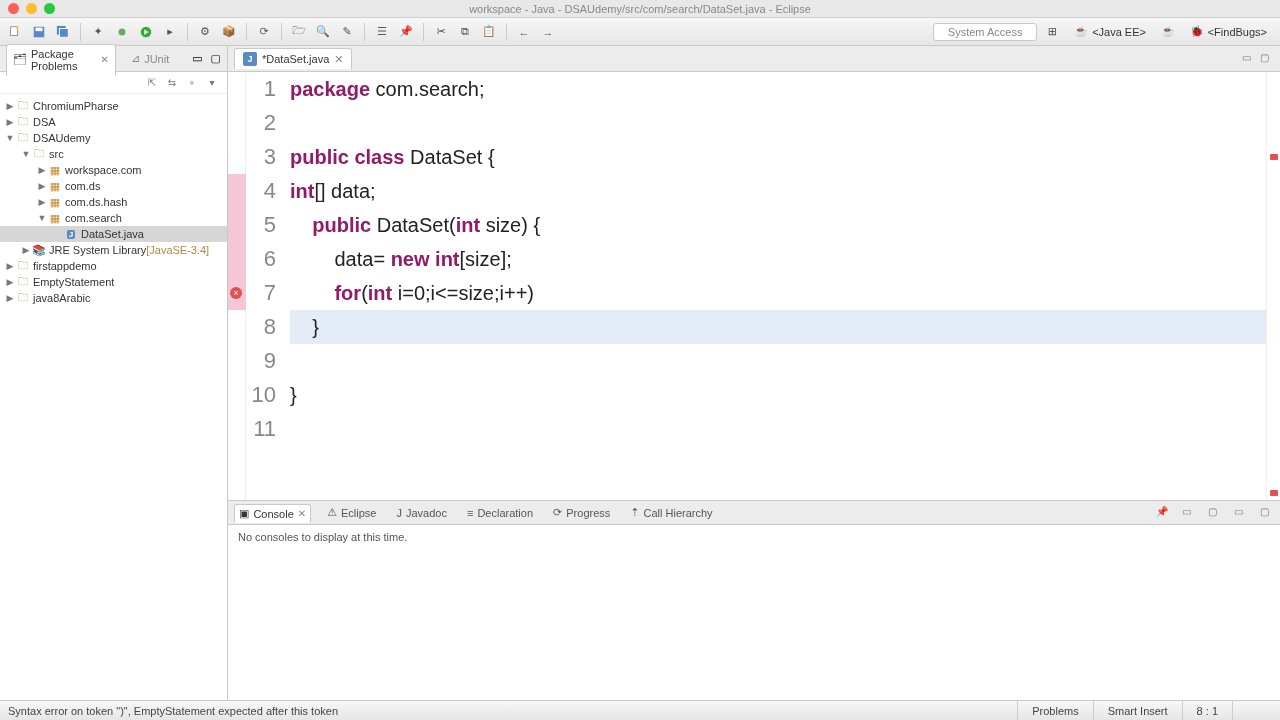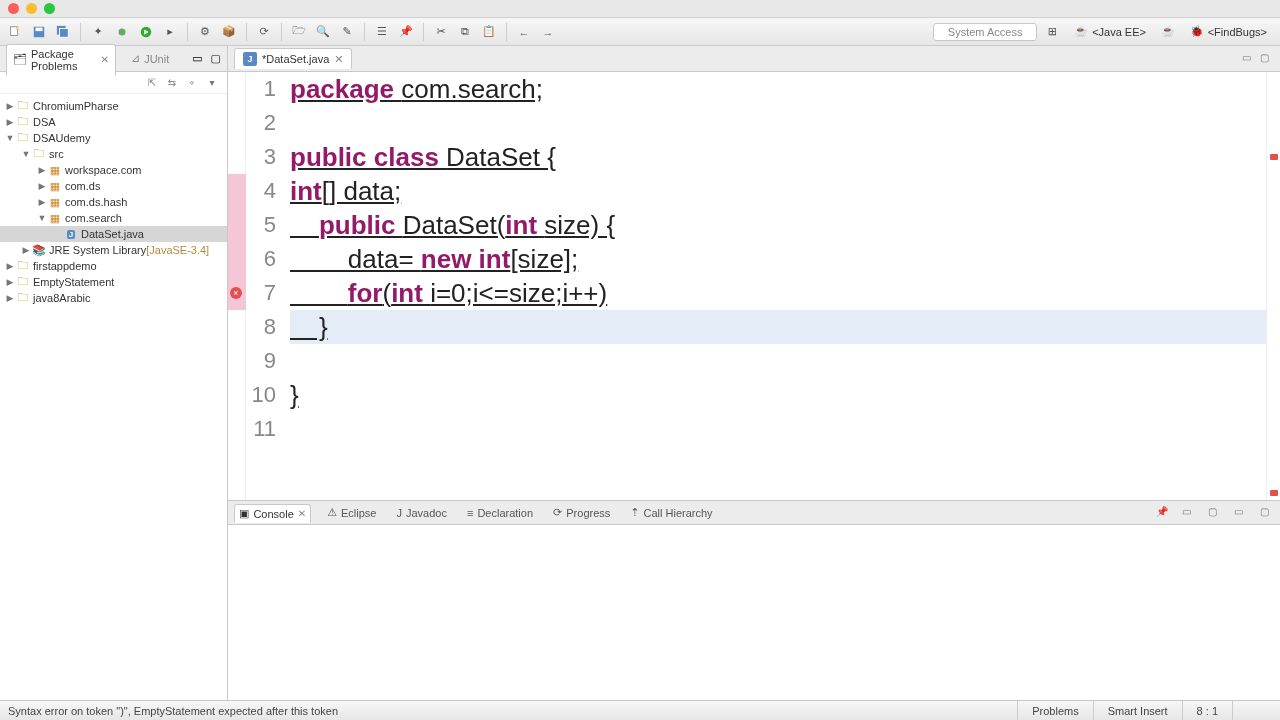--- a/index.html
+++ b/index.html
@@ -50,21 +50,21 @@
 .editor-tab .x { color: #888; font-size: 11px; }
 .editor-tabs .spacer { flex: 1; }
 .editor-tabs .ctl { width: 14px; height: 14px; color: #777; font-size: 10px; margin-left: 4px; }
 
 
 .editor { flex: 1; display: flex; overflow: hidden; position: relative; }
 .gutter-markers { width: 18px; background: #fff; border-right: 1px solid #eee; position: relative; }
 .marker { position: absolute; left: 2px; width: 12px; height: 12px; border-radius: 50%; }
 .marker.error { background: #e35050; color: #fff; font-size: 9px; display: flex; align-items: center; justify-content: center; }
 .line-numbers { width: 36px; text-align: right; padding-right: 6px; font-family: Menlo, Consolas, monospace; font-size: 22px; color: #888; line-height: 34px; background: #fff; }
-.code { flex: 1; font-family: Menlo, Consolas, monospace; font-size: 26px; line-height: 34px; color: #222; white-space: pre; padding-left: 8px; position: relative; text-decoration: underline; }
+.code { flex: 1; font-family: Menlo, Consolas, monospace; font-size: 20px; line-height: 34px; color: #222; white-space: pre; padding-left: 8px; position: relative; }
 .code .kw { color: #931a68; font-weight: bold; }
 .code .ident { color: #222; }
 .code-line { height: 34px; }
 .code-line.hl { background: #e4edf7; }
 .gutter-hl { position: absolute; left: 0; width: 18px; height: 34px; background: #f5c6d6; }
 .overview-ruler { width: 14px; background: #fff; border-left: 1px solid #eee; position: relative; }
 .ovr-mark { position: absolute; left: 3px; width: 8px; height: 6px; border-radius: 1px; }
 .ovr-mark.err { background: #e35050; }
 
 
@@ -84,20 +84,21 @@
 </style>
 </head>
 <body>
 
 <div class="titlebar">
   <div class="traffic">
     <div class="dot red"></div>
     <div class="dot yellow"></div>
     <div class="dot green"></div>
   </div>
+  <span class="title">workspace - Java - DSAUdemy/src/com/search/DataSet.java - Eclipse</span>
 </div>
 
 <div class="toolbar">
   <span class="tb-btn">
       <svg viewBox="0 0 16 16">
         <rect x="3" y="2" width="8" height="10" fill="#fff" stroke="#888"></rect>
         <rect x="9" y="2" width="3" height="3" fill="#fc6"></rect>
       </svg>
     </span>
   <span class="tb-btn">
@@ -347,20 +348,23 @@
             <span>⇡</span>
             <span>Call Hierarchy</span>
           </div>
           <span class="spacer"></span>
           <span style="width: 14px; height: 14px; color: rgb(119, 119, 119); font-size: 10px;">📌</span>
           <span style="width: 14px; height: 14px; color: rgb(119, 119, 119); font-size: 10px;">▭</span>
           <span style="width: 14px; height: 14px; color: rgb(119, 119, 119); font-size: 10px;">▢</span>
           <span style="width: 14px; height: 14px; color: rgb(119, 119, 119); font-size: 10px;">▭</span>
           <span style="width: 14px; height: 14px; color: rgb(119, 119, 119); font-size: 10px;">▢</span>
         </div>
+      <div class="bp-body">
+        <span>No consoles to display at this time.</span>
+      </div>
     </div>
   </div>
 </div>
 
 <div class="statusbar">
   <div class="seg">Syntax error on token ")", EmptyStatement expected after this token</div>
   <div class="spacer"></div>
   <div class="seg">Problems</div>
   <div class="seg">Smart Insert</div>
   <div class="seg">8 : 1</div>

